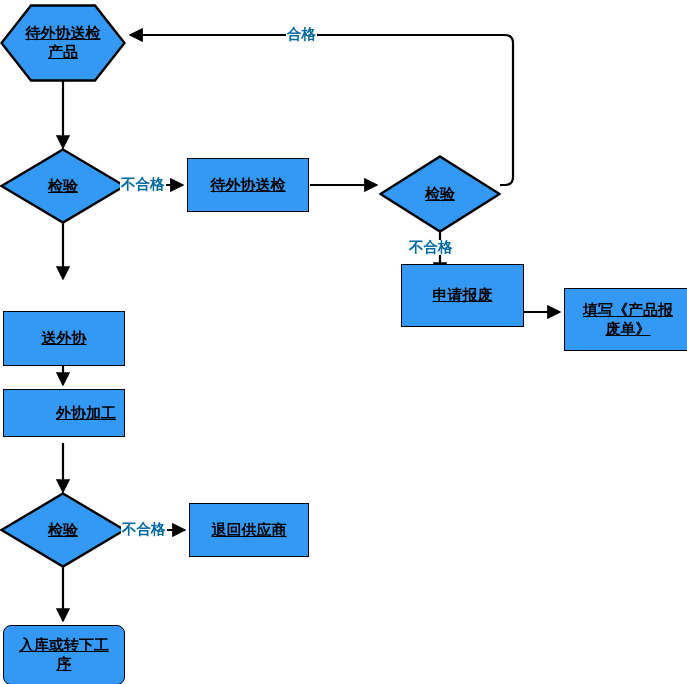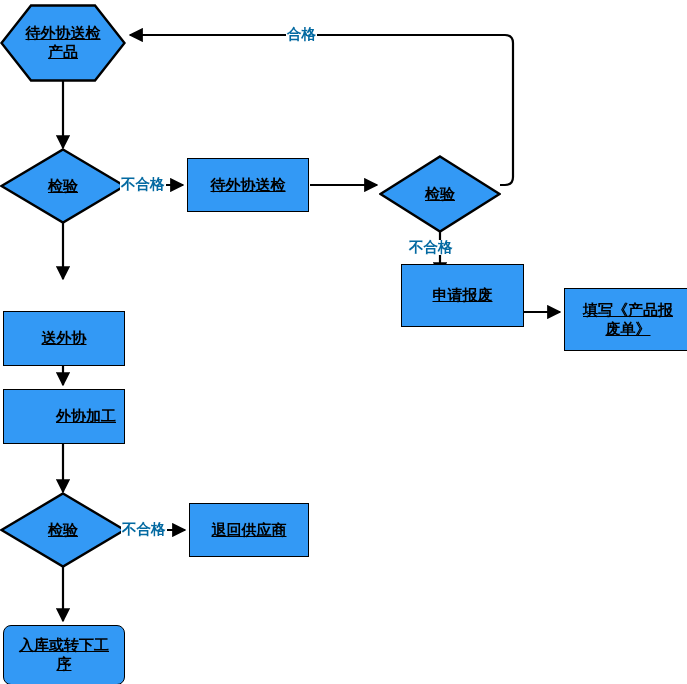--- a/index.html
+++ b/index.html
@@ -146,21 +146,21 @@
 
   <div class="node rect" style="left:564px; top:288px; width:128px; height:63px;">
     <span class="node-label">填写《产品报
 废单》</span>
   </div>
 
   <div class="node rect" style="left:3px; top:283px; width:122px; height:55px;margin-top:28px;">
     <span class="node-label">送外协</span>
   </div>
 
-  <div class="node rect" style="left:3px; top:389px; width:122px; height:55px;padding-left:44px;">
+  <div class="node rect" style="left:3px; top:389px; width:122px; height:48px;padding-left:44px;">
     <span class="node-label">外协加工</span>
   </div>
 
   <div class="node diamond" style="left:0px; top:492px; width:126px; height:76px;">
     <svg class="shape-svg" viewBox="0 0 126 76" preserveAspectRatio="none">
       <polygon points="63,1.5 124.5,38 63,74.5 1.5,38" fill="#3399f5" stroke="#000000" stroke-width="2.4"></polygon>
     </svg>
     <span class="node-label">检验</span>
   </div>
 

